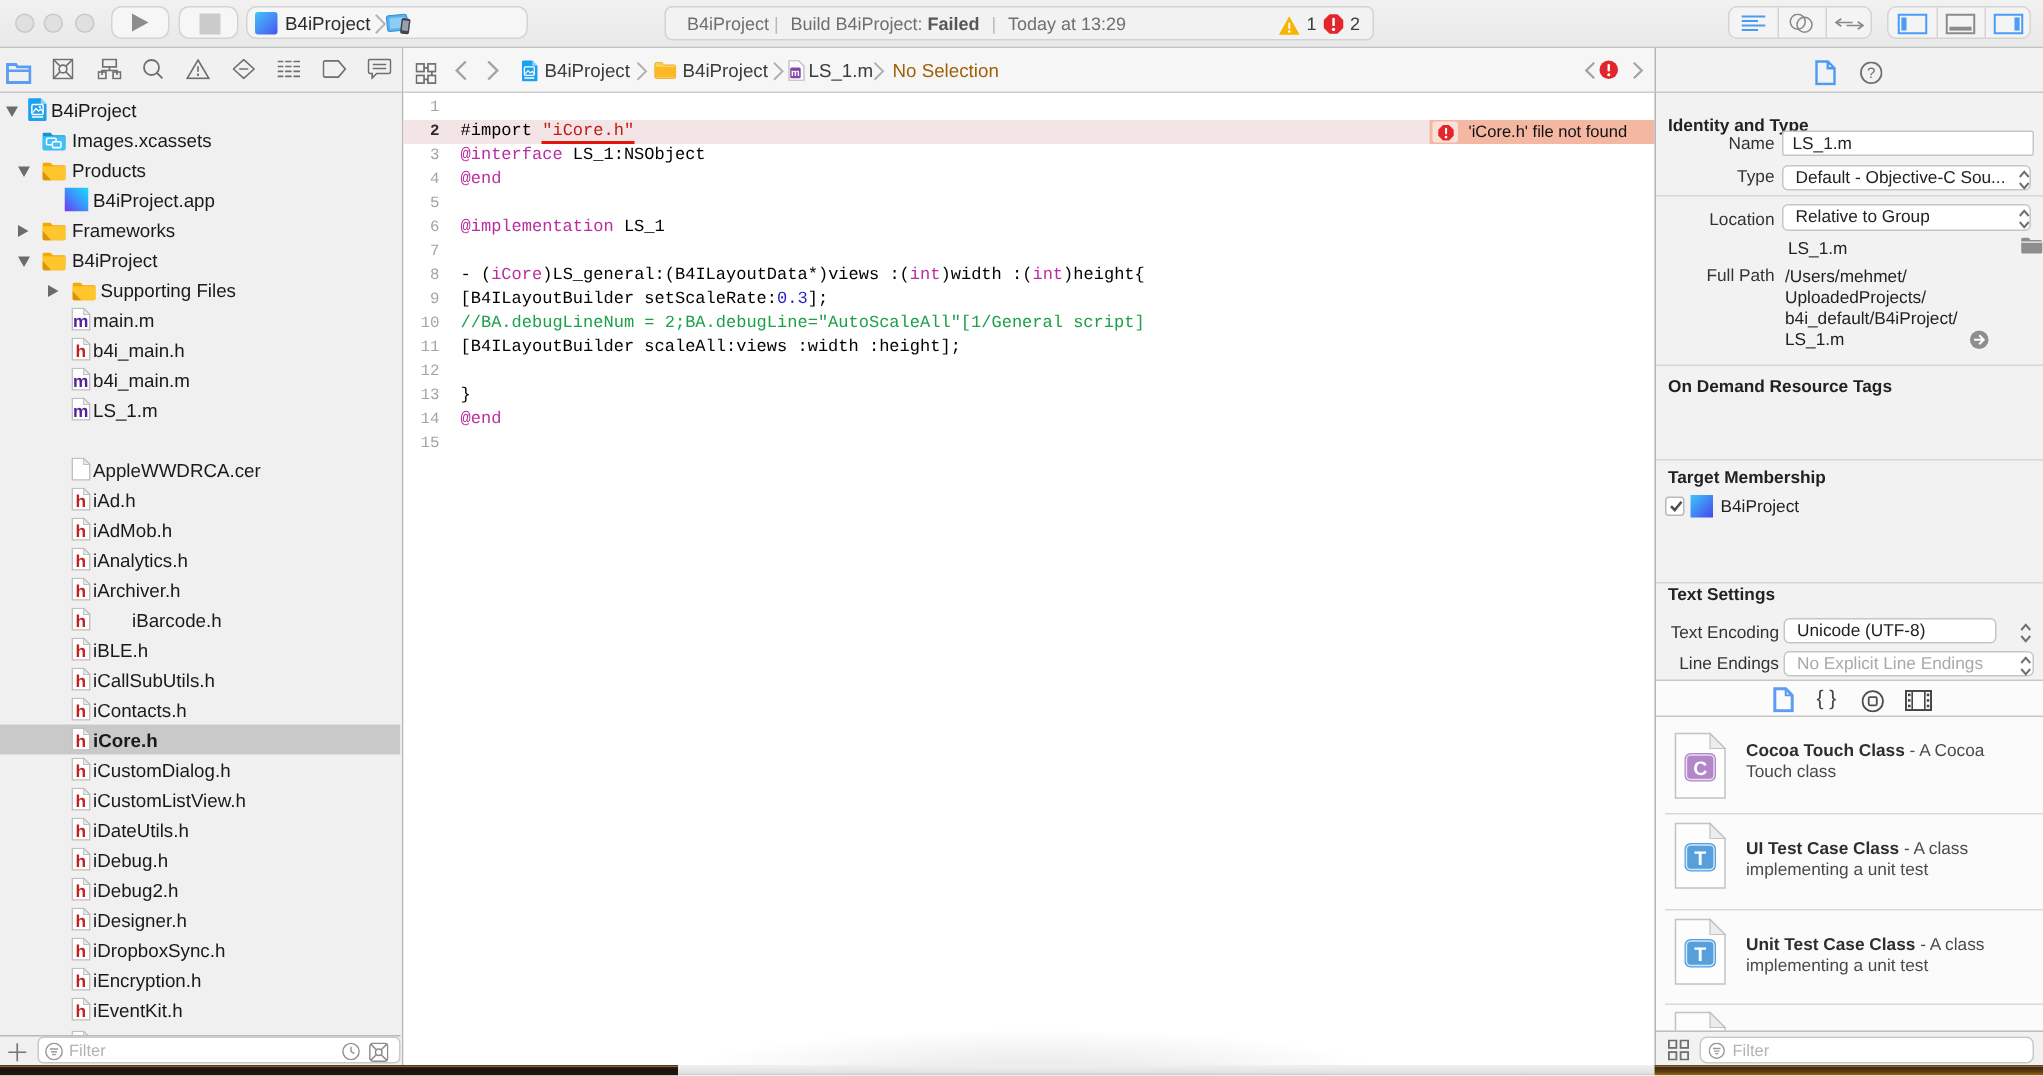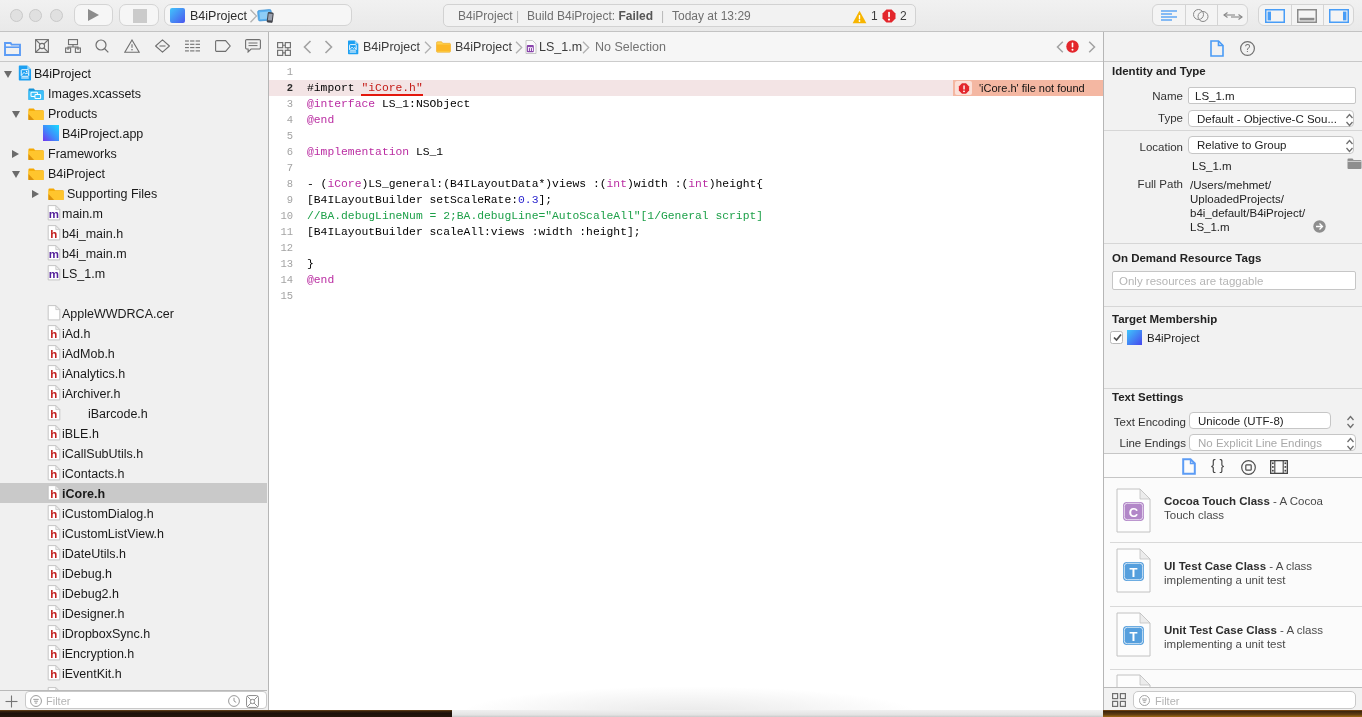--- a/index.html
+++ b/index.html
@@ -548,21 +548,21 @@
       </svg>
     <svg style="position:absolute;left:256px;top:8px;" width="12" height="14" viewBox="0 0 12 14">
       <path d="M1 0.5 h6.5 l3.5 3.5 v9.5 h-10 Z" fill="#fbfbfb" stroke="#b9b9b9" stroke-width="0.8"></path>
       <rect x="1.8" y="5" width="7" height="7.2" rx="1" fill="#8944ab"></rect>
       <text x="5.3" y="10.7" font-size="6.5" font-weight="bold" fill="#fff" text-anchor="middle" font-family="Liberation Sans">m</text>
     </svg>
     <span style="position:absolute;left:270px;top:8px;">LS_1.m</span>
     <svg style="position:absolute;left:313px;top:9px;" width="8" height="13" viewBox="0 0 8 13">
         <path d="M1 0.8 L6.7 6.5 L1 12.2" fill="none" stroke="#b0b0b0" stroke-width="1.3"></path>
       </svg>
-    <span style="position:absolute;left:326px;top:8px;color:#737373;">No Selection</span>
+    <span style="position:absolute;left:326px;top:8px;color:#a16207;">No Selection</span>
     <svg style="position:absolute;left:787px;top:9px;" width="8" height="12" viewBox="0 0 8 12">
         <path d="M6.8 0.8 L1.5 6 L6.8 11.2" fill="none" stroke="#a2a2a2" stroke-width="1.5"></path>
       </svg>
     <svg style="position:absolute;left:797px;top:8px;" width="13" height="13" viewBox="0 0 13 13">
       <circle cx="6.5" cy="6.5" r="6.2" fill="#e3262c"></circle>
       <rect x="5.7" y="2.6" width="1.6" height="5" rx="0.8" fill="#fff"></rect>
       <circle cx="6.5" cy="9.8" r="1" fill="#fff"></circle>
     </svg>
     <svg style="position:absolute;left:819px;top:9px;" width="8" height="12" viewBox="0 0 8 12">
         <path d="M1.2 0.8 L6.5 6 L1.2 11.2" fill="none" stroke="#a2a2a2" stroke-width="1.5"></path>
@@ -602,21 +602,21 @@
     <svg style="position:absolute;left:106px;top:8px;" width="14" height="17" viewBox="0 0 14 17">
       <path d="M1 1 h7.5 l4.5 4.5 v10.5 h-12 Z" fill="none" stroke="#4a9bf5" stroke-width="1.6"></path>
       <path d="M8.5 1 v4.5 h4.5" fill="none" stroke="#4a9bf5" stroke-width="1.6"></path>
     </svg>
     <svg style="position:absolute;left:136px;top:9px;" width="15" height="15" viewBox="0 0 15 15">
       <circle cx="7.5" cy="7.5" r="6.9" fill="none" stroke="#707070" stroke-width="1.2"></circle>
       <text x="7.5" y="11.2" font-size="10" fill="#707070" text-anchor="middle" font-family="Liberation Sans">?</text>
     </svg>
   </div>
   <div class="abs" id="inspbody" style="left:0;top:0;width:258px;height:678px;">
-    <div class="sechdr" style="top:33px;text-align:right;">Identity and Type</div>
+    <div class="sechdr" style="top:46px;text-align:right;">Identity and Type</div>
     <div class="lab" style="left:0;top:58px;width:79px;">Name</div>
     <div class="field" style="left:84px;top:55px;width:168px;height:17px;">
         <span style="position:absolute;left:6px;top:1.5px;">LS_1.m</span>
       </div>
     <div class="lab" style="left:0;top:80px;width:79px;">Type</div>
     <div class="field" style="left:84px;top:78px;width:166px;height:17px;border-radius:4px;">
         <span style="position:absolute;left:8px;top:1.5px;">Default - Objective-C Sou...</span>
         <svg style="position:absolute;left:156px;top:1.5px" width="9" height="14" viewBox="0 0 9 14">
           <path d="M1.5 5 L4.5 1.5 L7.5 5 M1.5 9 L4.5 12.5 L7.5 9" fill="none" stroke="#6f6f6f" stroke-width="1.3"></path>
         </svg>
@@ -635,23 +635,20 @@
       <path d="M0.5 3.4 h14" stroke="#f2f2f2" stroke-width="0.7"></path>
       </svg>
     <div class="lab" style="left:0;top:146px;width:79px;">Full Path</div>
     <div style="position:absolute;left:86px;top:146px;width:150px;font-size:11.5px;line-height:14px;color:#222;">/Users/mehmet/<br>UploadedProjects/<br>b4i_default/B4iProject/<br>LS_1.m</div>
     <svg style="position:absolute;left:209px;top:188px;" width="13" height="13" viewBox="0 0 13 13">
       <circle cx="6.5" cy="6.5" r="6.2" fill="#8e8e8e"></circle>
       <path d="M3 6.5 h6 M6.5 3.5 l3 3 l-3 3" fill="none" stroke="#fff" stroke-width="1.3"></path>
       </svg>
     <div class="sep" style="top:211px;"></div>
     <div class="sechdr" style="top:220px;">On Demand Resource Tags</div>
-    <div class="field" style="left:8px;top:239px;width:244px;height:19px;">
-        <span style="position:absolute;left:6px;top:3px;color:#b5b5b5;">Only resources are taggable</span>
-      </div>
     <div class="sep" style="top:274px;"></div>
     <div class="sechdr" style="top:281px;">Target Membership</div>
     <div style="position:absolute;left:6px;top:299px;width:13px;height:13px;background:#fff;border:1px solid #b9b9b9;border-radius:2.5px;"></div>
     <svg style="position:absolute;left:8px;top:300px;" width="11" height="11" viewBox="0 0 11 11">
         <path d="M2 5.5 L4.5 8 L9 2.5" fill="none" stroke="#4e4e4e" stroke-width="1.7"></path>
       </svg>
     <div style="position:absolute;left:23px;top:298px;width:15px;height:15px;background:linear-gradient(135deg,#3ec6fb,#4746ee);"></div>
     <div style="position:absolute;left:43px;top:300px;font-size:11.5px;color:#222;">B4iProject</div>
     <div class="sep" style="top:356px;"></div>
     <div class="sechdr" style="top:359px;">Text Settings</div>

